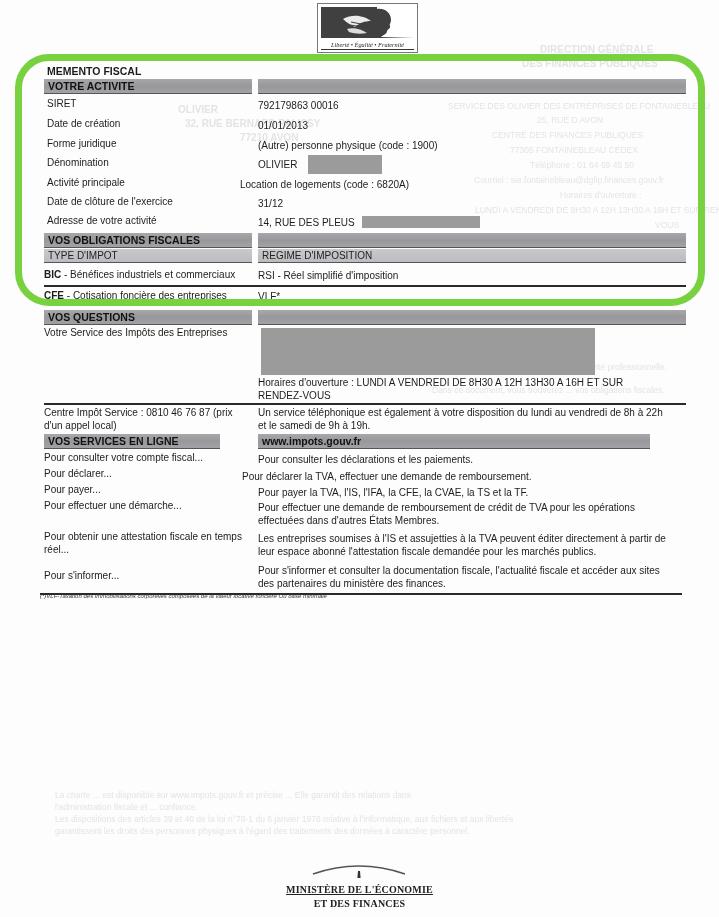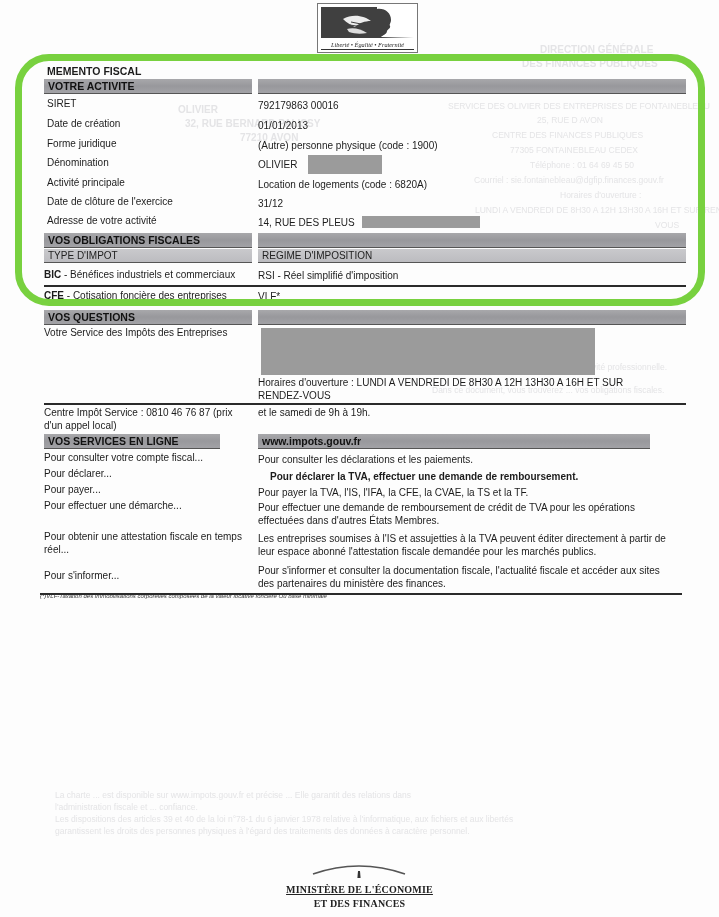--- a/index.html
+++ b/index.html
@@ -112,21 +112,21 @@
   <div class="txt" style="left:258px;top:120px;">01/01/2013</div>
 
   <div class="txt" style="left:47px;top:138px;">Forme juridique</div>
   <div class="txt" style="left:258px;top:140px;">(Autre) personne physique (code : 1900)</div>
 
   <div class="txt" style="left:47px;top:157px;">Dénomination</div>
   <div class="txt" style="left:258px;top:159px;">OLIVIER</div>
   <div class="redact" style="left:308px;top:155px;width:74px;height:19px;"></div>
 
   <div class="txt" style="left:47px;top:177px;">Activité principale</div>
-  <div class="txt" style="left:258px;top:179px;">Location de logements (code : 6820A)</div>
+  <div class="txt" style="left:240px;top:179px;">Location de logements (code : 6820A)</div>
 
   <div class="txt" style="left:47px;top:196px;">Date de clôture de l'exercice</div>
   <div class="txt" style="left:258px;top:198px;">31/12</div>
 
   <div class="txt" style="left:47px;top:215px;">Adresse de votre activité</div>
   <div class="txt" style="left:258px;top:217px;">14, RUE DES PLEUS</div>
   <div class="redact" style="left:362px;top:216px;width:118px;height:12px;"></div>
 
   <div class="bar" style="left:44px;top:233px;width:208px;">
     <span class="lbl">VOS OBLIGATIONS FISCALES</span>
@@ -162,35 +162,36 @@
     <div>Horaires d'ouverture : LUNDI A VENDREDI DE 8H30 A 12H 13H30 A 16H ET SUR</div>
     <div>RENDEZ-VOUS</div>
   </div>
   <div class="hr" style="left:44px;top:403px;width:642px;"></div>
 
   <div class="txt" style="left:44px;top:407px;">
     <div>Centre Impôt Service : 0810 46 76 87 (prix</div>
     <div>d'un appel local)</div>
   </div>
   <div class="txt" style="left:258px;top:407px;">
+    <div>Un service téléphonique est également à votre disposition du lundi au vendredi de 8h à 22h</div>
     <div>et le samedi de 9h à 19h.</div>
   </div>
 
   <div class="bar" style="left:44px;top:434px;width:176px;">
     <span class="lbl">VOS SERVICES EN LIGNE</span>
   </div>
   <div class="bar" style="left:258px;top:434px;width:392px;">
     <span class="lbl">www.impots.gouv.fr</span>
   </div>
 
   <div class="txt" style="left:44px;top:452px;">Pour consulter votre compte fiscal...</div>
   <div class="txt" style="left:258px;top:454px;">Pour consulter les déclarations et les paiements.</div>
 
   <div class="txt" style="left:44px;top:468px;">Pour déclarer...</div>
-  <div class="txt" style="left:270px;top:471px;font-weight:bold;">Pour déclarer la TVA, effectuer une demande de remboursement.</div>
+  <div class="txt" style="left:242px;top:471px;">Pour déclarer la TVA, effectuer une demande de remboursement.</div>
 
   <div class="txt" style="left:44px;top:484px;">Pour payer...</div>
   <div class="txt" style="left:258px;top:487px;">Pour payer la TVA, l'IS, l'IFA, la CFE, la CVAE, la TS et la TF.</div>
 
   <div class="txt" style="left:44px;top:500px;">Pour effectuer une démarche...</div>
   <div class="txt" style="left:258px;top:502px;">
     <div>Pour effectuer une demande de remboursement de crédit de TVA pour les opérations</div>
     <div>effectuées dans d'autres États Membres.</div>
   </div>
 

